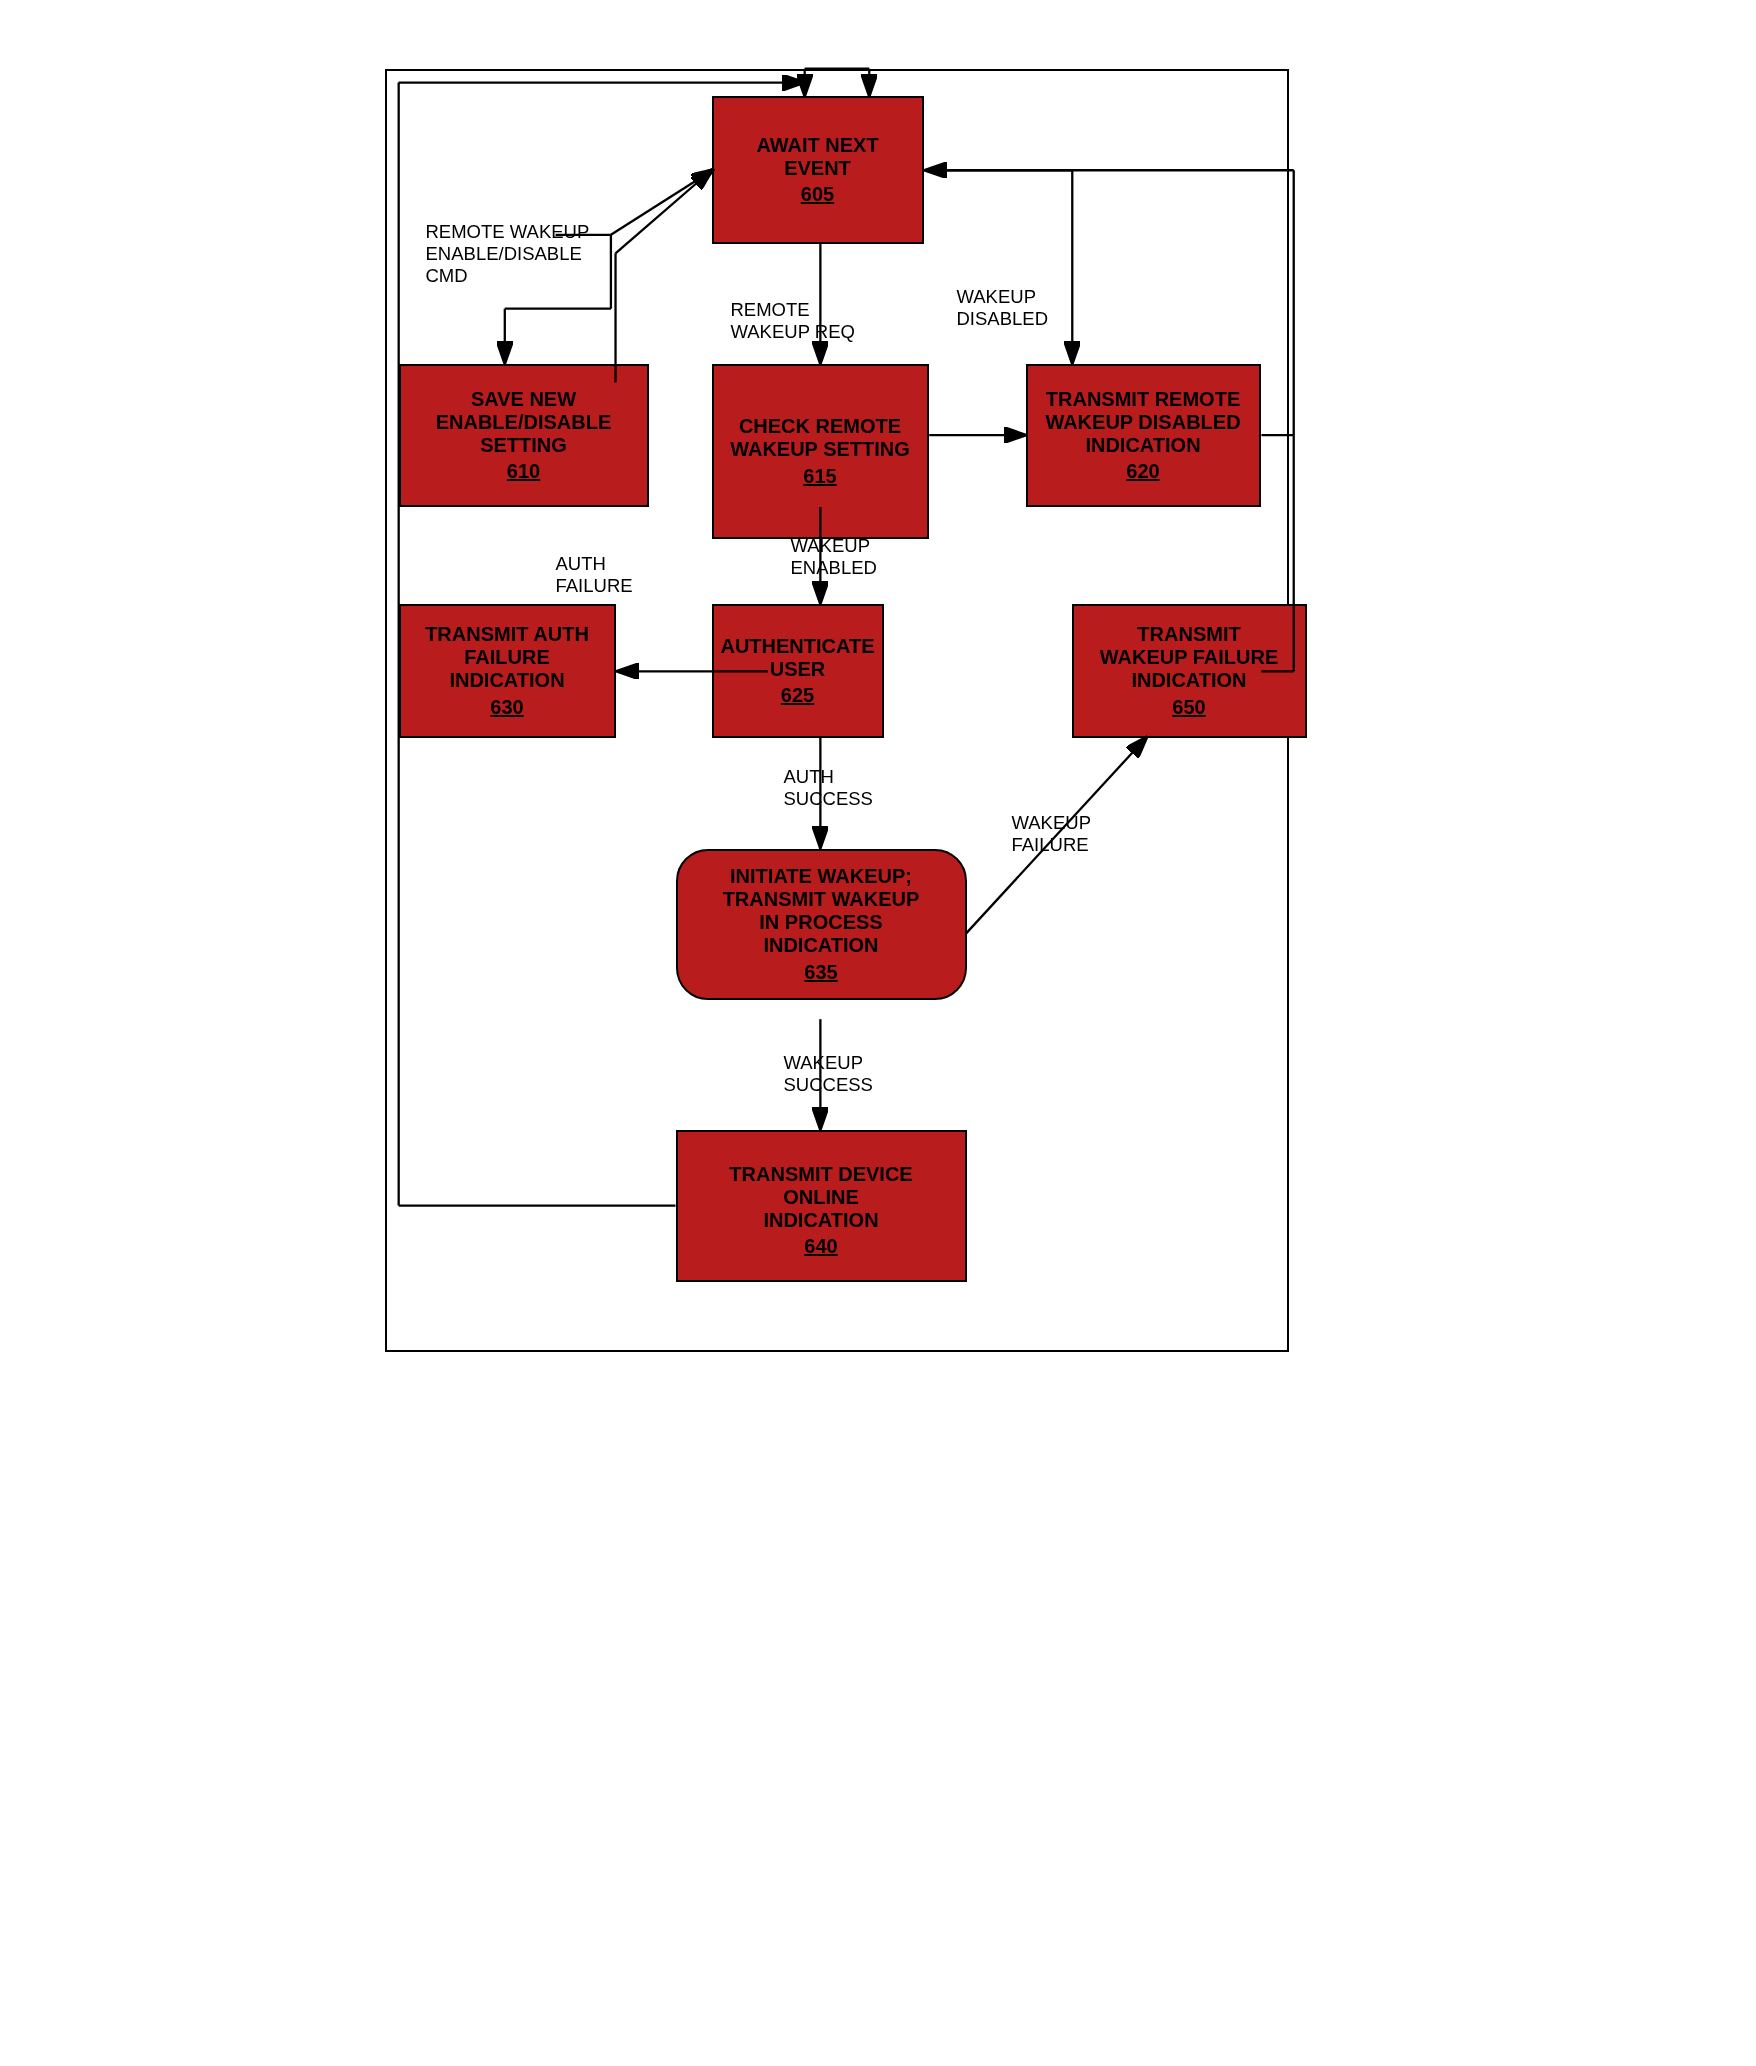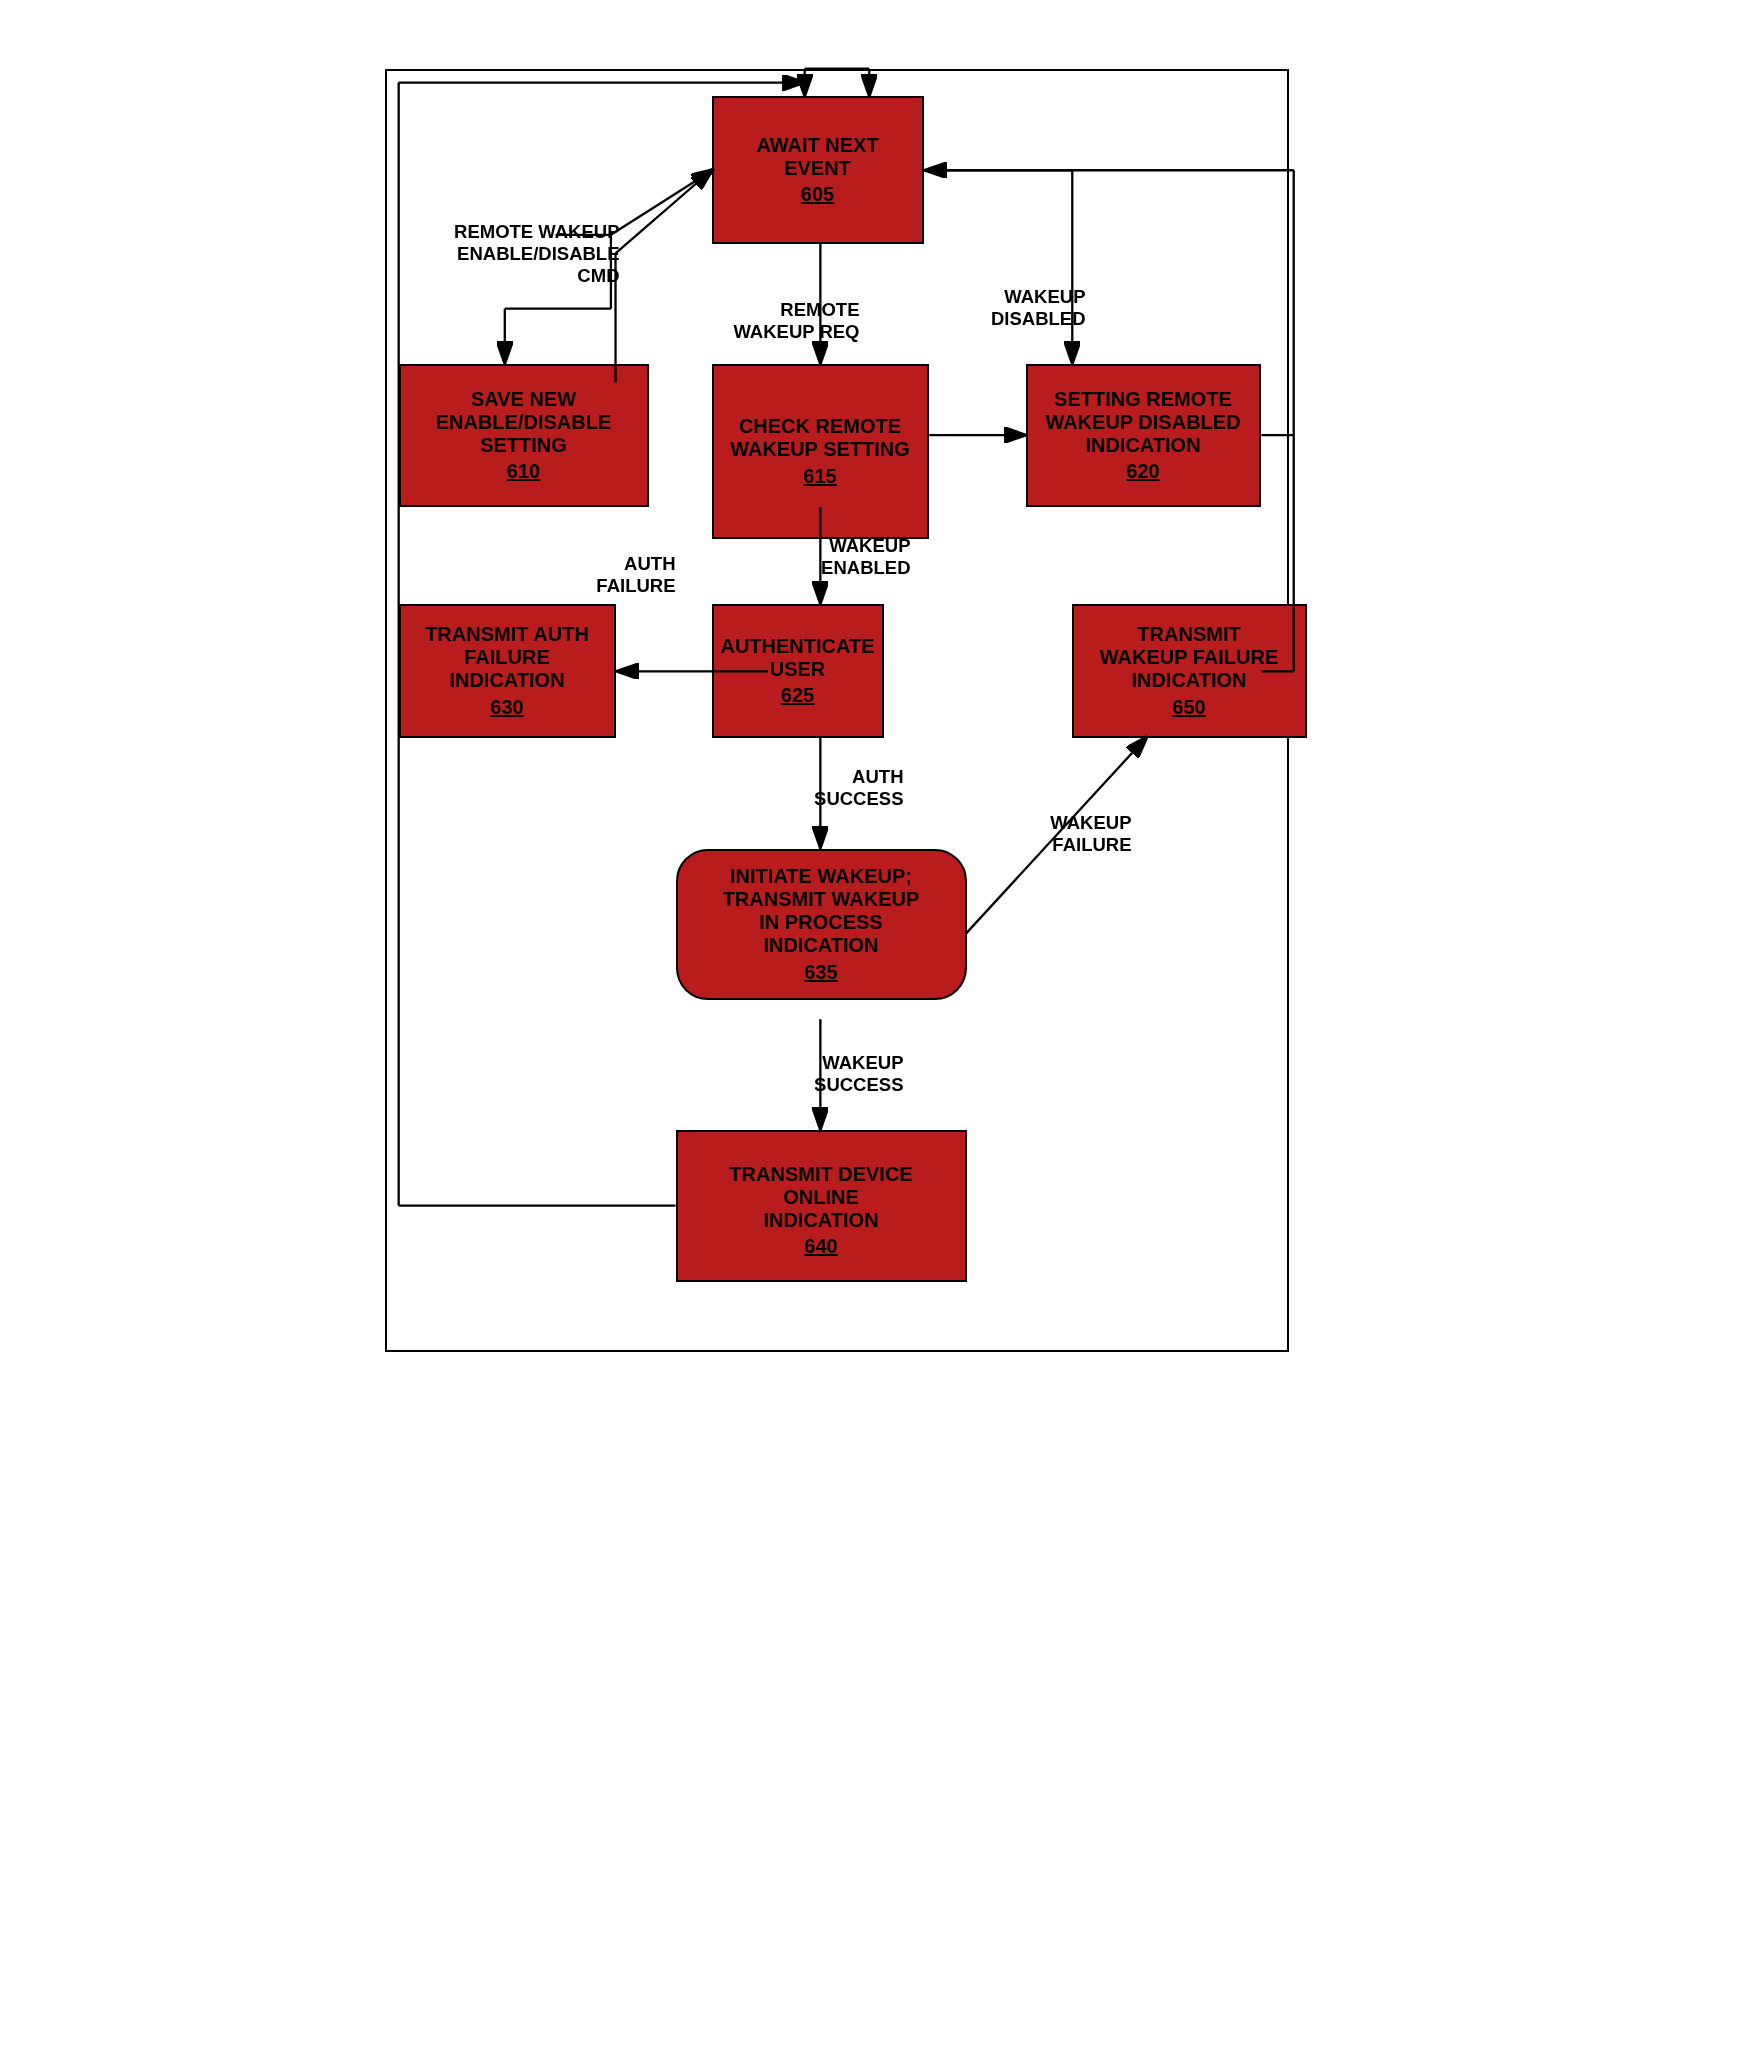--- a/index.html
+++ b/index.html
@@ -41,23 +41,23 @@
     
     .outer-border {
       position: absolute;
       border: 2.3px solid #000;
       background: transparent;
     }
     
     .arrow-label {
       position: absolute;
       font-size: 18.5px;
-      font-weight: bold;
+      font-weight: normal;
       font-family: Arial, sans-serif;
-      text-align: right;
+      text-align: left;
       white-space: pre-line;
     }
     
     .arrows-svg {
       position: absolute;
       top: 0; left: 0;
       width: 100%; height: 100%;
       overflow: visible;
       pointer-events: none;
     }
@@ -92,21 +92,21 @@
     <span class="ref">610</span>
   </div>
 
   <div class="box" style="left:341px; top:323px; width:217px; height:175px;">
     <span style="white-space:pre-line;">CHECK REMOTE
 WAKEUP SETTING</span>
     <span class="ref">615</span>
   </div>
 
   <div class="box" style="left:655px; top:323px; width:235px; height:143px;">
-    <span style="white-space:pre-line;">SETTING REMOTE
+    <span style="white-space:pre-line;">TRANSMIT REMOTE
 WAKEUP DISABLED
 INDICATION</span>
     <span class="ref">620</span>
   </div>
 
   <div class="box" style="left:28px; top:563px; width:217px; height:134px;">
     <span style="white-space:pre-line;">TRANSMIT AUTH
 FAILURE INDICATION</span>
     <span class="ref">630</span>
   </div>

